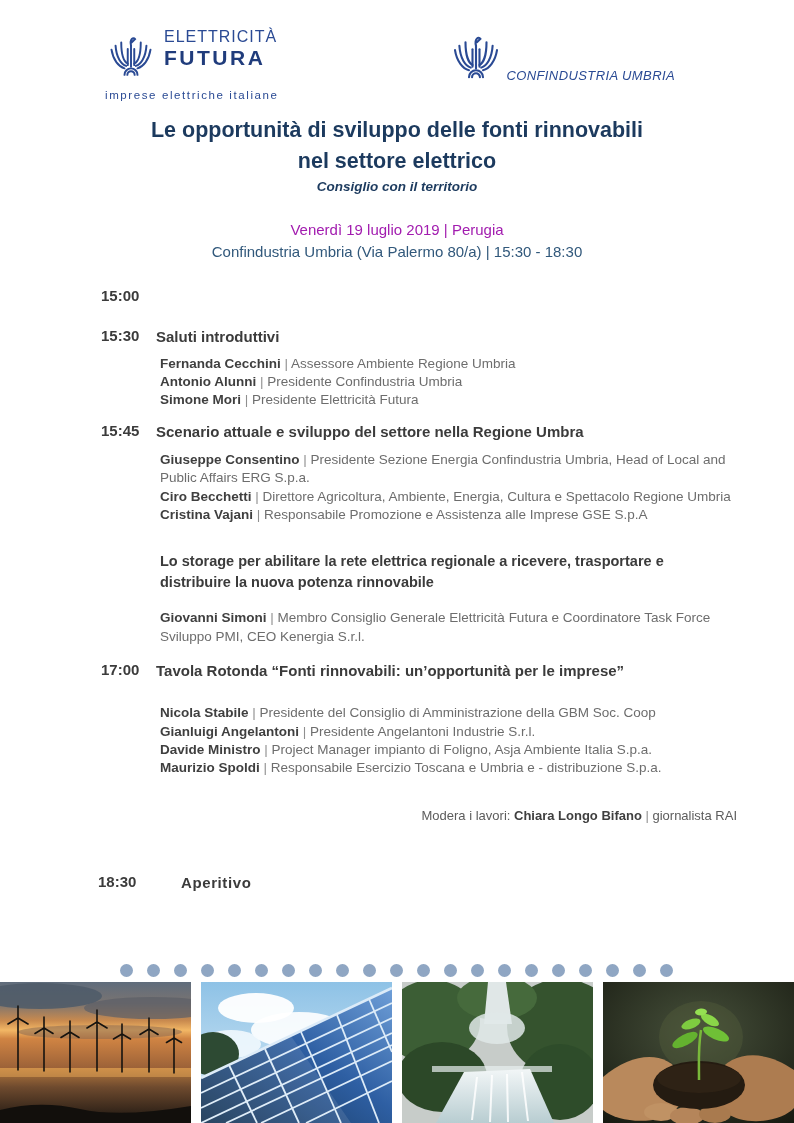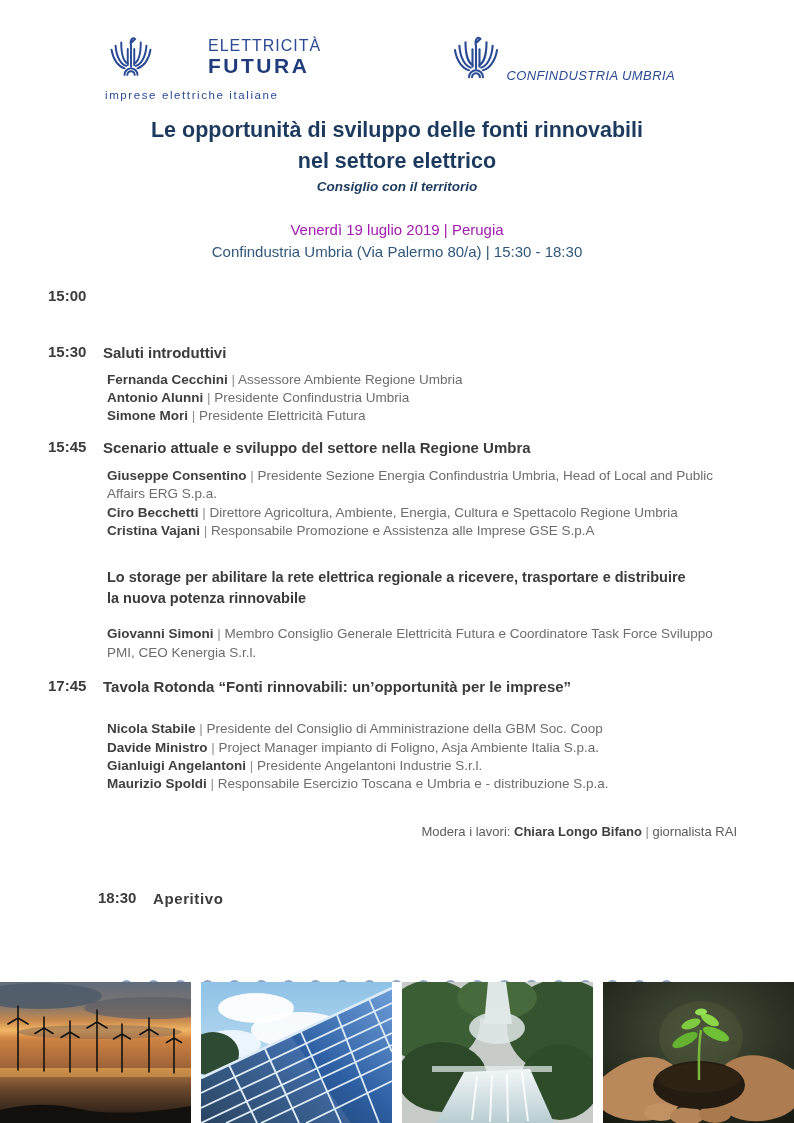--- a/index.html
+++ b/index.html
@@ -7,55 +7,55 @@
   html,body { background:#e8e8e8; }
   body { font-family:"Liberation Sans", sans-serif; }
   .page {
     position:relative; width:794px; height:1123px; margin:0 auto;
     background:#ffffff; overflow:hidden;
   }
   
   .logos { display:flex; justify-content:space-between; align-items:flex-start;
            padding:28px 119px 0 105px; }
   .logo-ef { display:flex; flex-direction:column; }
-  .ef-row { display:flex; align-items:center;gap:44px; }
+  .ef-row { display:flex; align-items:flex-start; }
   .ef-text { margin-left:7px; color:#2a4a94; }
   .ef-line1 { font-size:16px; letter-spacing:1px; line-height:1.1; }
   .ef-line2 { font-size:21px; font-weight:bold; letter-spacing:2.5px; line-height:1.1; color:#203c7c; }
   .ef-tagline { margin-top:3px; font-size:11.5px; letter-spacing:1.6px; color:#2a4a94; }
   .logo-cu { display:flex; align-items:flex-end;font-style:italic; }
   .cu-text { font-size:13px; letter-spacing:.4px; color:#2a4a94; margin-left:2px; margin-bottom:5px; white-space:nowrap; }
   .eagle svg { display:block; }
   
   .title { margin-top:14px; text-align:center; font-size:21.5px; font-weight:bold;
            color:#1c3a5e; line-height:1.45; }
   .subtitle { margin-top:2px; text-align:center; font-style:italic; font-weight:bold;
               font-size:13.5px; color:#1c3a5e; }
   .date-line { margin-top:27px; text-align:center; font-size:15px; color:#a21caf; }
   .venue-line { margin-top:5px; text-align:center; font-size:15px; color:#31587b; }
   
-  .schedule { margin-top:27px; padding-left:48px; padding-right:57px; }
+  .schedule { margin-top:27px; padding-left:101px; padding-right:57px; }
   .schedule-item { display:flex; align-items:flex-start; }
   .time { flex:none; width:55px; font-size:15px; font-weight:bold; color:#3b3b3b; }
   .session-title { font-size:15px; font-weight:bold; color:#3b3b3b; line-height:1.35; }
   .speakers { margin-left:59px; margin-top:6px; font-size:13.5px; line-height:1.36; color:#6d6d6d; }
   .sname { font-weight:bold; color:#3f3f3f; }
   .pipe { color:#8f8f8f; }
-  .session.s1 { margin-top:39px; }
+  .session.s1 { margin-top:23px; }
   .session.s1 .speakers { margin-top:7px; }
   .session.s2 { margin-top:12px; }
   .session.s2 .speakers { margin-top:9px; }
   .session.s3 { margin-top:27px; }
   .session.s3 .speakers { margin-top:16px; }
   .session.s4 { margin-top:15px; }
   .session.s4 .speakers { margin-top:23px; }
   .session.no-time .session-title { margin-left:59px; width:586px; font-size:14.5px; line-height:1.45; }
   .moderator { margin-top:30px; padding-right:57px; text-align:right; font-size:13px; color:#5c5c5c; }
   .moderator .sname { font-size:13px; }
-  .closing { margin-top:50px; padding-left:98px; }
+  .closing { margin-top:50px; padding-left:98px;gap:28px; }
   .closing .session-title { letter-spacing:.6px; }
   
   .dots { margin-top:71px; padding-left:120px; display:flex; gap:14px; }
   .dot { width:13px; height:13px; border-radius:50%; background:#8fa6c3; flex:none; }
   
   .photos { position:absolute; left:0; right:0; bottom:0; height:141px;
             display:flex; gap:10px; background:#ffffff; }
   .photos svg { flex:1 1 0; height:141px; min-width:0; }
 </style>
 </head>
@@ -155,27 +155,27 @@
       <div class="session s3 no-time">
         <div class="schedule-item">
           <span class="session-title">Lo storage per abilitare la rete elettrica regionale a ricevere, trasportare e distribuire la nuova potenza rinnovabile</span>
         </div>
         <div class="speakers">
           <div class="speaker"><span class="sname">Giovanni Simoni</span><span class="pipe"> | </span><span class="srole">Membro Consiglio Generale Elettricità Futura e Coordinatore Task Force Sviluppo PMI, CEO Kenergia S.r.l.</span></div>
         </div>
       </div>
       <div class="session s4">
         <div class="schedule-item">
-          <span class="time">17:45</span>
+          <span class="time">17:00</span>
           <span class="session-title">Tavola Rotonda “Fonti rinnovabili: un’opportunità per le imprese”</span>
         </div>
         <div class="speakers">
           <div class="speaker"><span class="sname">Nicola Stabile</span><span class="pipe"> | </span><span class="srole">Presidente del Consiglio di Amministrazione della GBM Soc. Coop</span></div>
+          <div class="speaker"><span class="sname">Gianluigi Angelantoni</span><span class="pipe"> | </span><span class="srole">Presidente Angelantoni Industrie S.r.l.</span></div>
           <div class="speaker"><span class="sname">Davide Ministro</span><span class="pipe"> | </span><span class="srole">Project Manager impianto di Foligno, Asja Ambiente Italia S.p.a.</span></div>
-          <div class="speaker"><span class="sname">Gianluigi Angelantoni</span><span class="pipe"> | </span><span class="srole">Presidente Angelantoni Industrie S.r.l.</span></div>
           <div class="speaker"><span class="sname">Maurizio Spoldi</span><span class="pipe"> | </span><span class="srole">Responsabile Esercizio Toscana e Umbria e - distribuzione S.p.a.</span></div>
         </div>
       </div>
     </section>
 
   <div class="moderator">
     <span>Modera i lavori: </span><span class="sname">Chiara Longo Bifano</span><span class="pipe"> | </span><span>giornalista RAI</span>
   </div>
 
   <div class="schedule-item closing">

